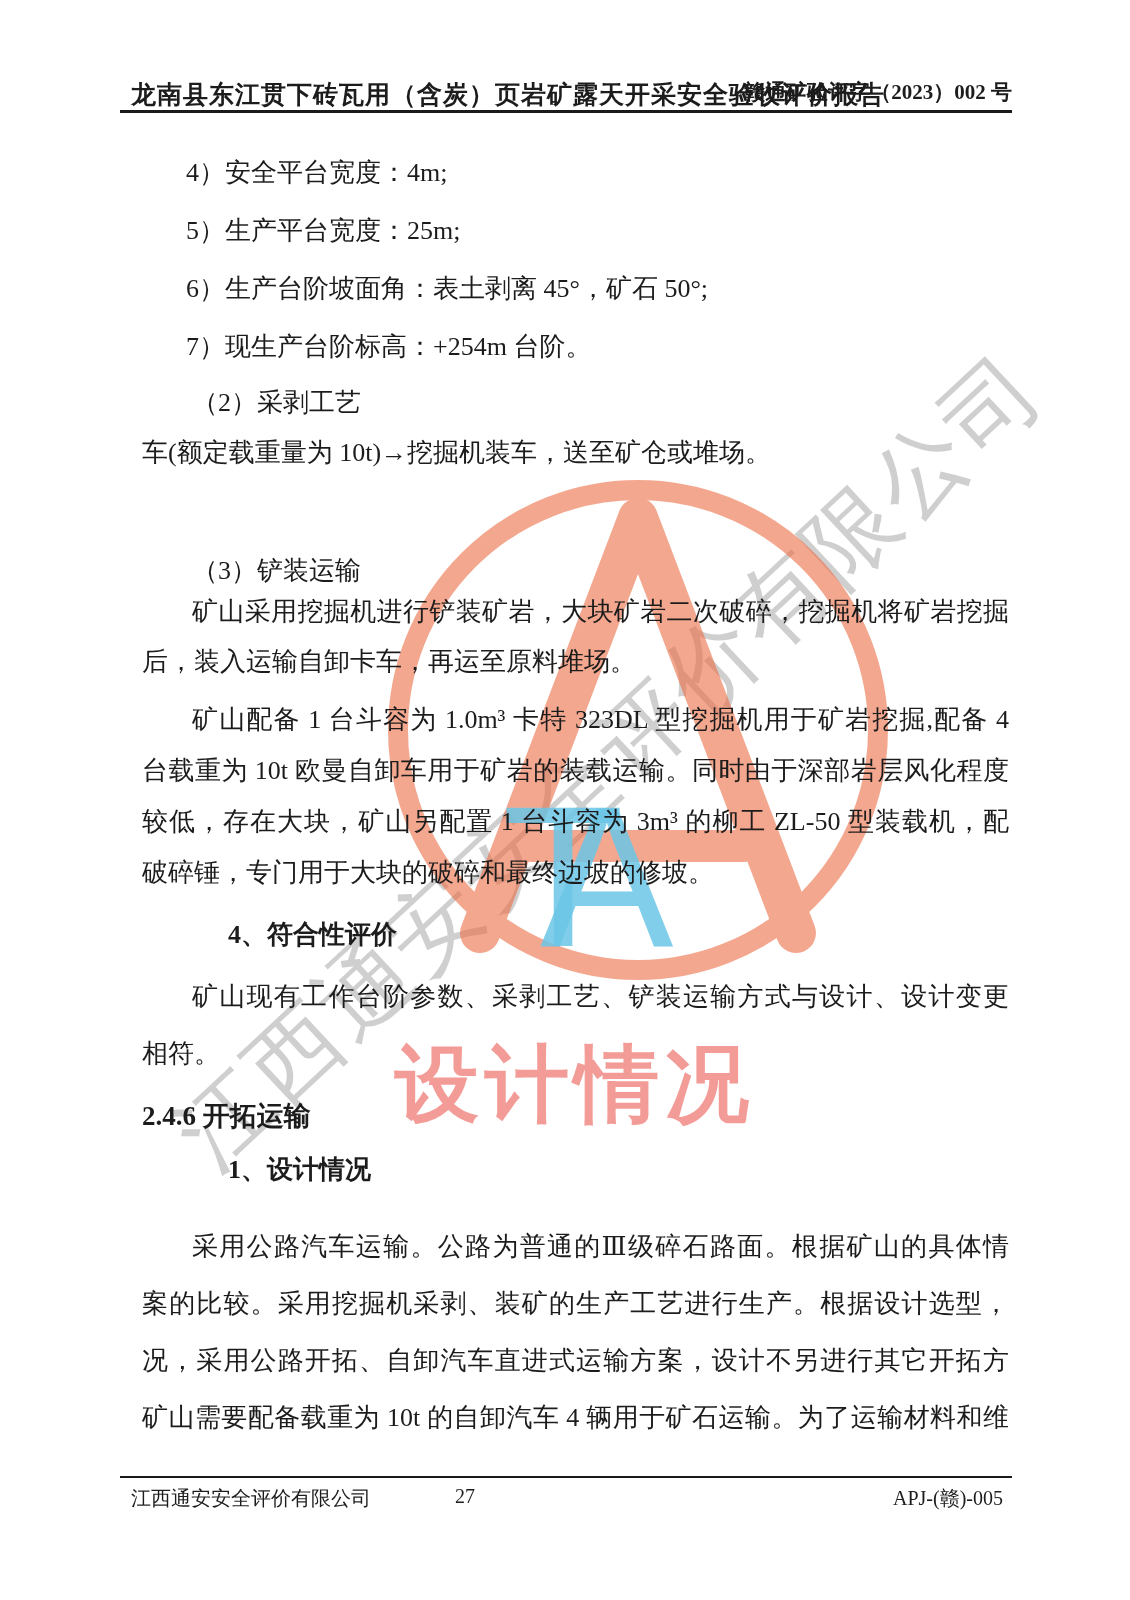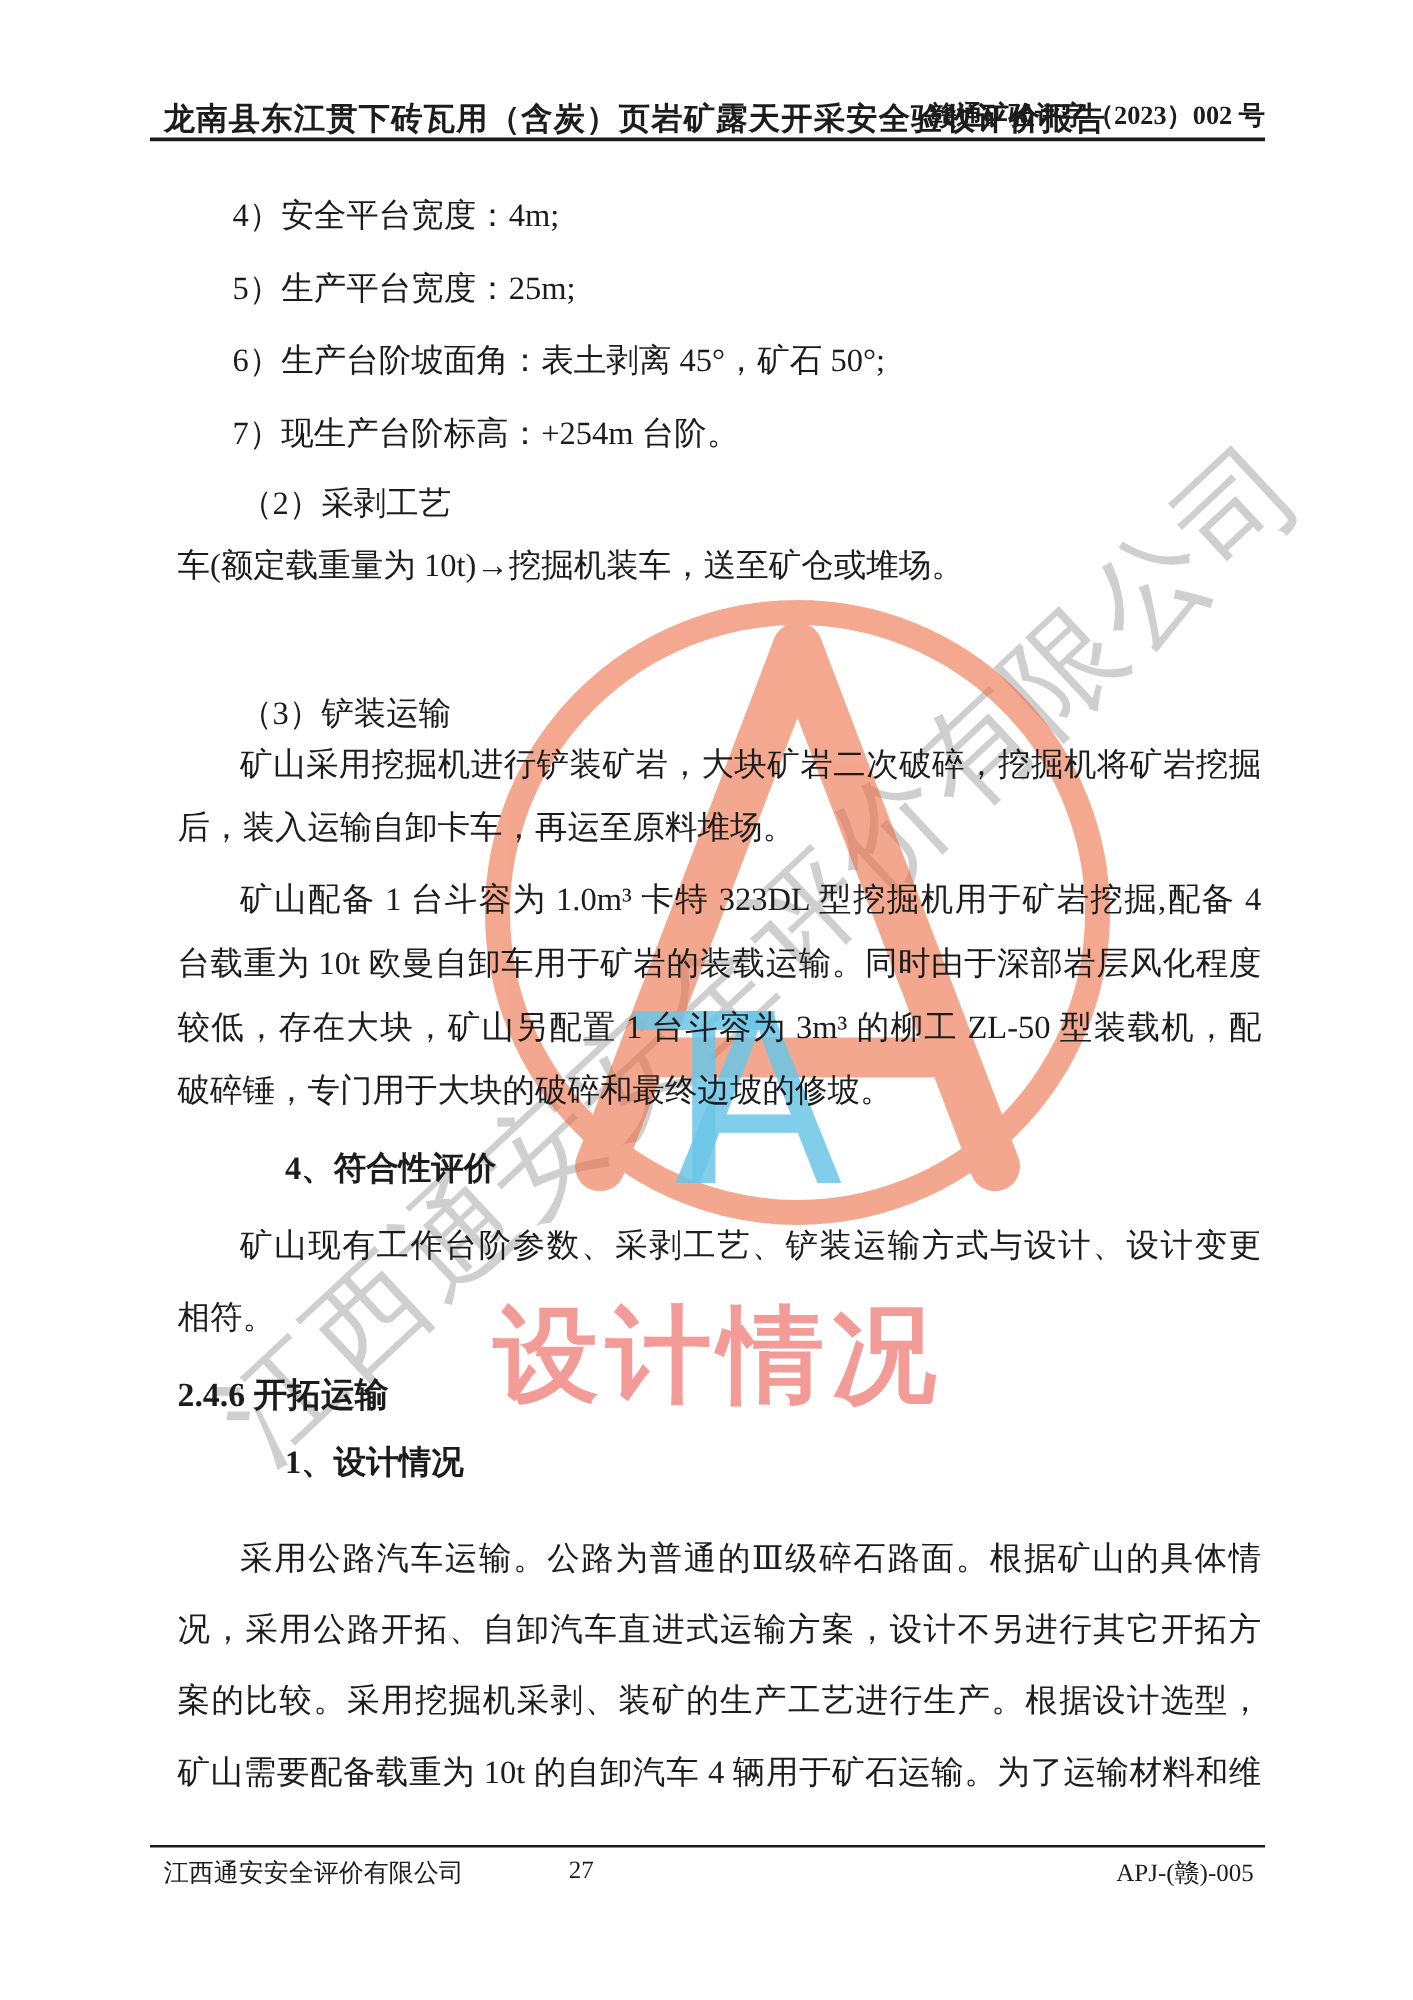--- a/index.html
+++ b/index.html
@@ -100,22 +100,22 @@
   <div class="block h-bold h4">4、符合性评价</div>
   <div class="block para4">
     <span class="line jline indent">矿山现有工作台阶参数、采剥工艺、铲装运输方式与设计、设计变更</span>
     <span class="line">相符。</span>
   </div>
 
   <div class="block h246">2.4.6 开拓运输</div>
   <div class="block h-bold hdesign">1、设计情况</div>
   <div class="block para5">
     <span class="line jline indent">采用公路汽车运输。公路为普通的Ⅲ级碎石路面。根据矿山的具体情</span>
+    <span class="line jline">案的比较。采用挖掘机采剥、装矿的生产工艺进行生产。根据设计选型，</span>
     <span class="line jline">况，采用公路开拓、自卸汽车直进式运输方案，设计不另进行其它开拓方</span>
-    <span class="line jline">案的比较。采用挖掘机采剥、装矿的生产工艺进行生产。根据设计选型，</span>
     <span class="line jline">矿山需要配备载重为 10t 的自卸汽车 4 辆用于矿石运输。为了运输材料和维</span>
   </div>
 
   <div class="footer-rule"></div>
   <div class="footer-company">江西通安安全评价有限公司</div>
   <div class="footer-page">27</div>
   <div class="footer-code">APJ-(赣)-005</div>
 
 </div>
 

